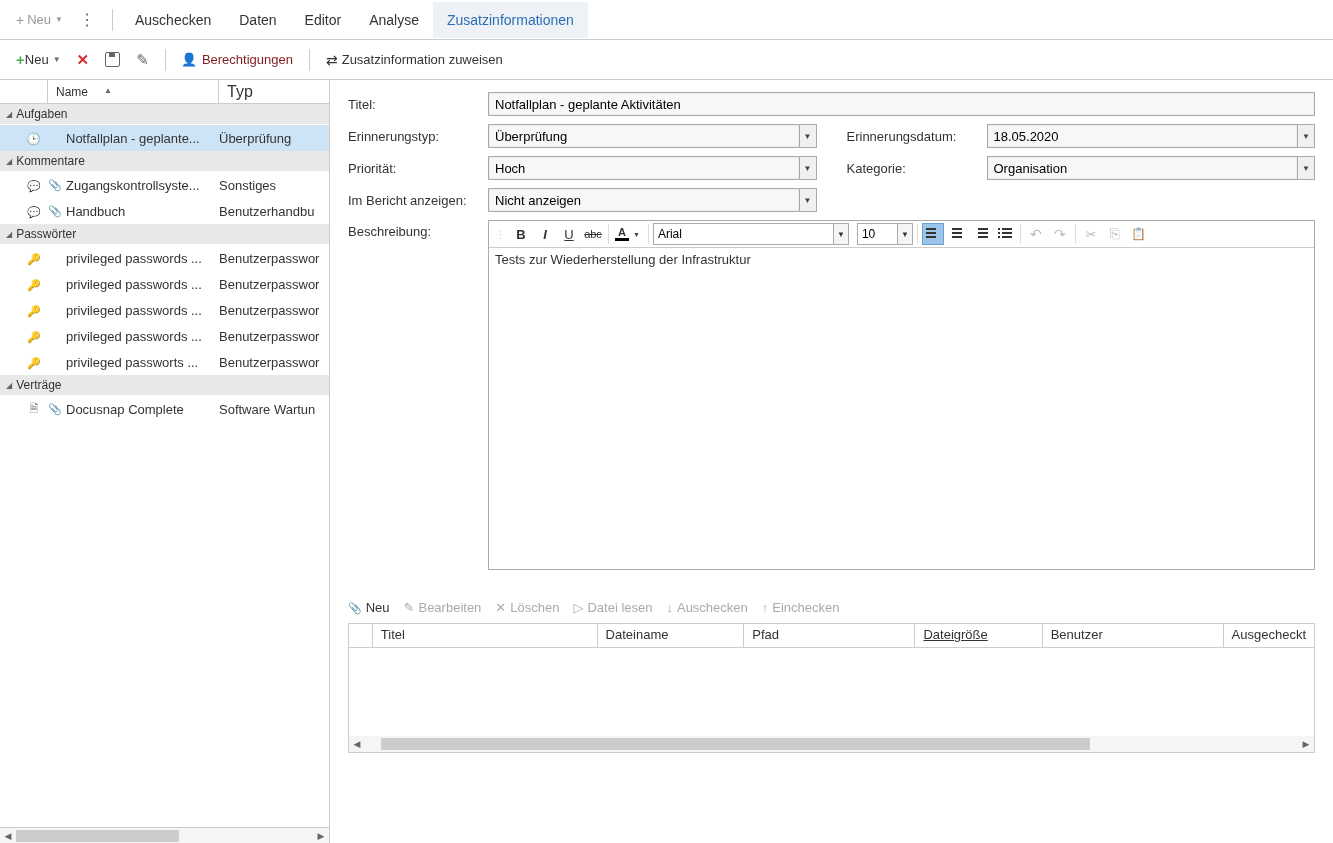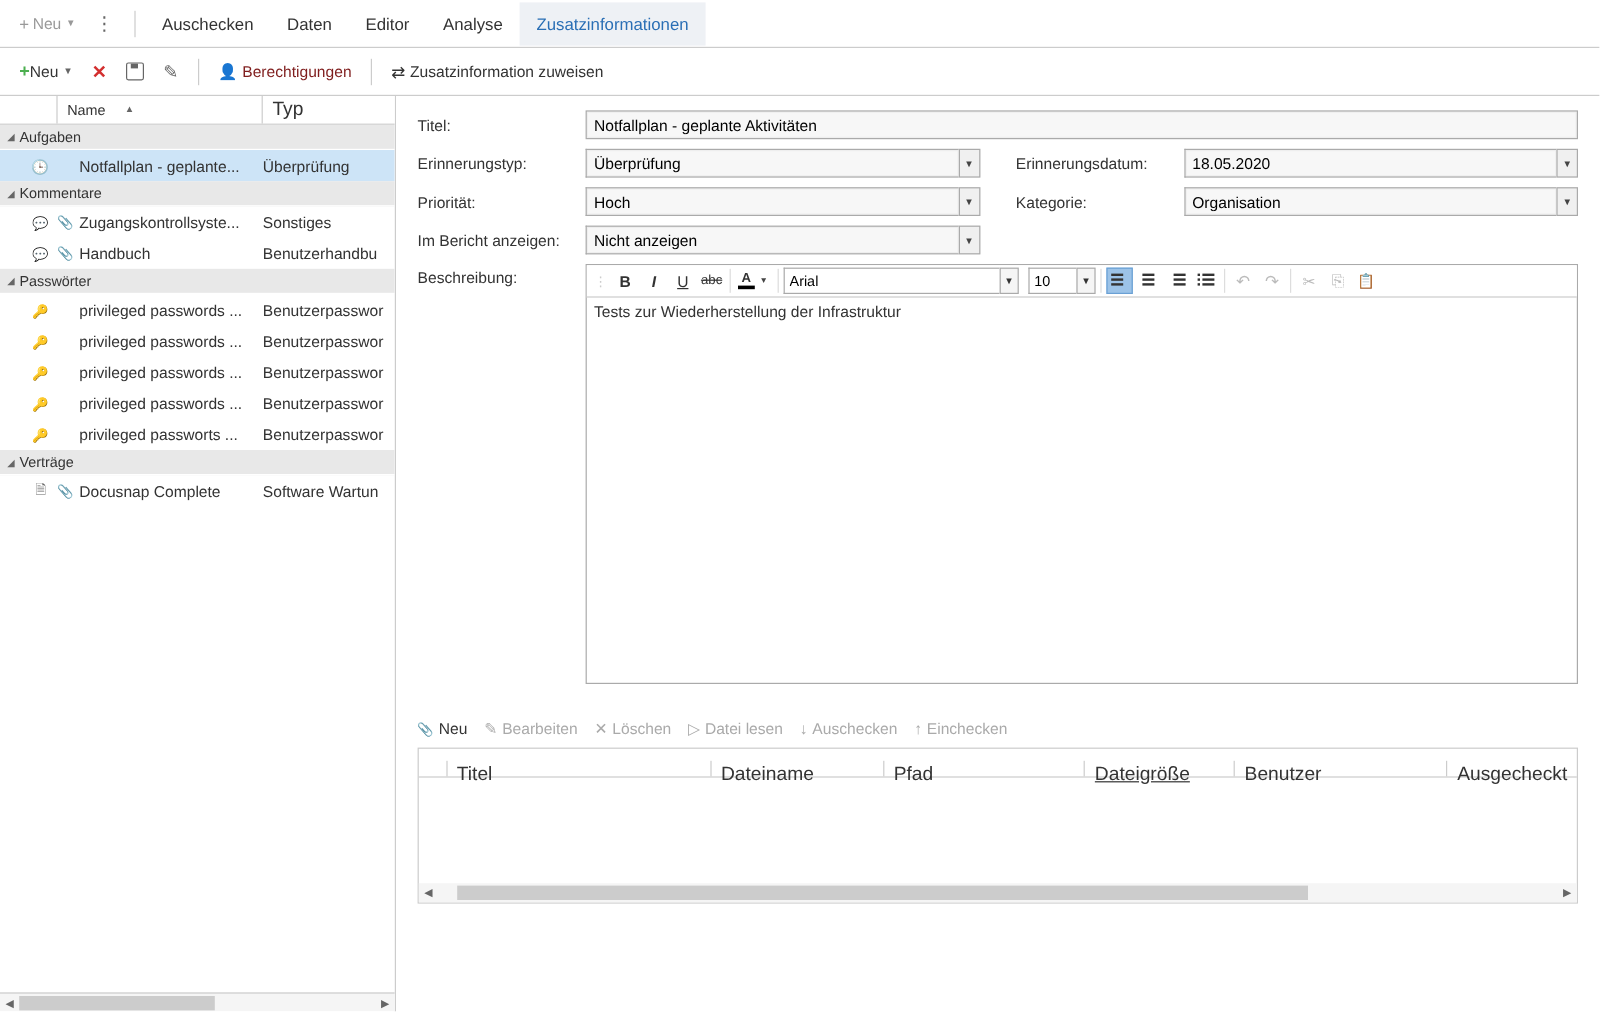--- a/index.html
+++ b/index.html
@@ -230,21 +230,21 @@
     border:1px solid #ccc;
     height:130px;
     display:flex;
     flex-direction:column;
   }
   .attach-head {
     display:flex;
     border-bottom:1px solid #ccc;
     height:24px;
   }
-  .attach-head .c { border-right:1px solid #ccc; padding:3px 8px; font-size:16px;margin-top:10px;}
+  .attach-head .c { border-right:1px solid #ccc; padding:3px 8px; font-size:13px;}
   .attach-head .c0{width:24px;}
   .attach-head .c1{width:230px;}
   .attach-head .c2{width:150px;}
   .attach-head .c3{width:175px;}
   .attach-head .c4{width:130px;text-decoration:underline;}
   .attach-head .c5{width:185px;}
   .attach-head .c6{flex:1; border-right:0;text-align:center;}
   .attach-scroll-h { height:16px; background:#f5f5f5; display:flex; align-items:center;}
   .attach-scroll-h .arrow{width:16px;text-align:center;font-size:9px;color:#666;cursor:pointer;}
   .attach-scroll-h .track{flex:1;height:12px;position:relative;}

